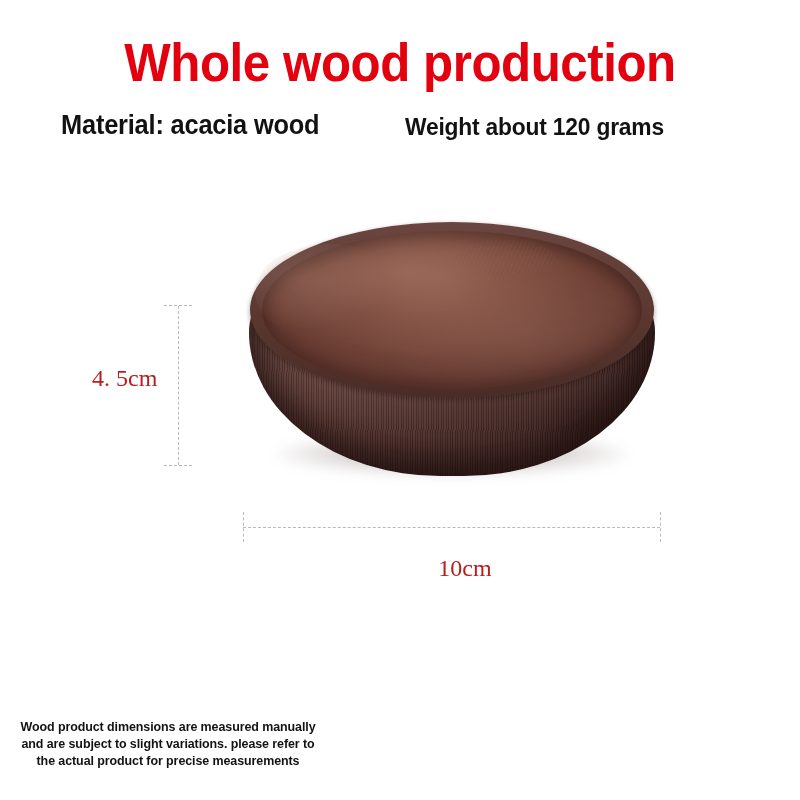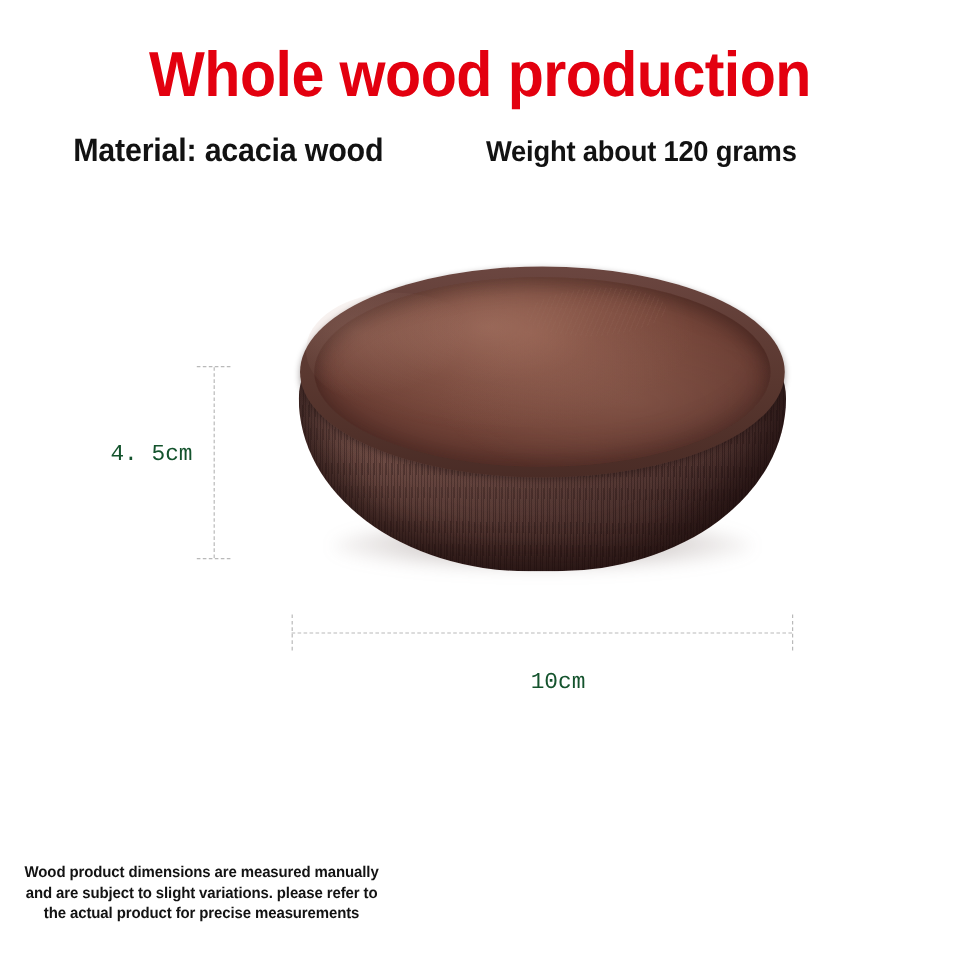--- a/index.html
+++ b/index.html
@@ -223,23 +223,23 @@
   .dim-line-v {
     position: absolute;
     border-left: 1px dashed #b9b9b9;
   }
   .dim-cap-h {
     position: absolute;
     border-top: 1px dashed #b9b9b9;
   }
   .dim-label {
     position: absolute;
-    color: #14532d;
-    font-family: Liberation Mono, monospace;
-    font-size: 19px;
+    color: #b91c1c;
+    font-family: Liberation Serif, serif;
+    font-size: 24px;
     line-height: 26px;
     white-space: nowrap;
   }
 
   #dim-v-line   { left: 178px; top: 306px; height: 159px; }
   #dim-v-cap-top    { left: 164px; top: 305px; width: 28px; }
   #dim-v-cap-bottom { left: 164px; top: 465px; width: 28px; }
   #dim-v-label  { left: 92px; top: 365px; }
 
   #dim-h-line   { left: 243px; top: 527px; width: 417px; border-top: 1px dashed #b9b9b9; }

